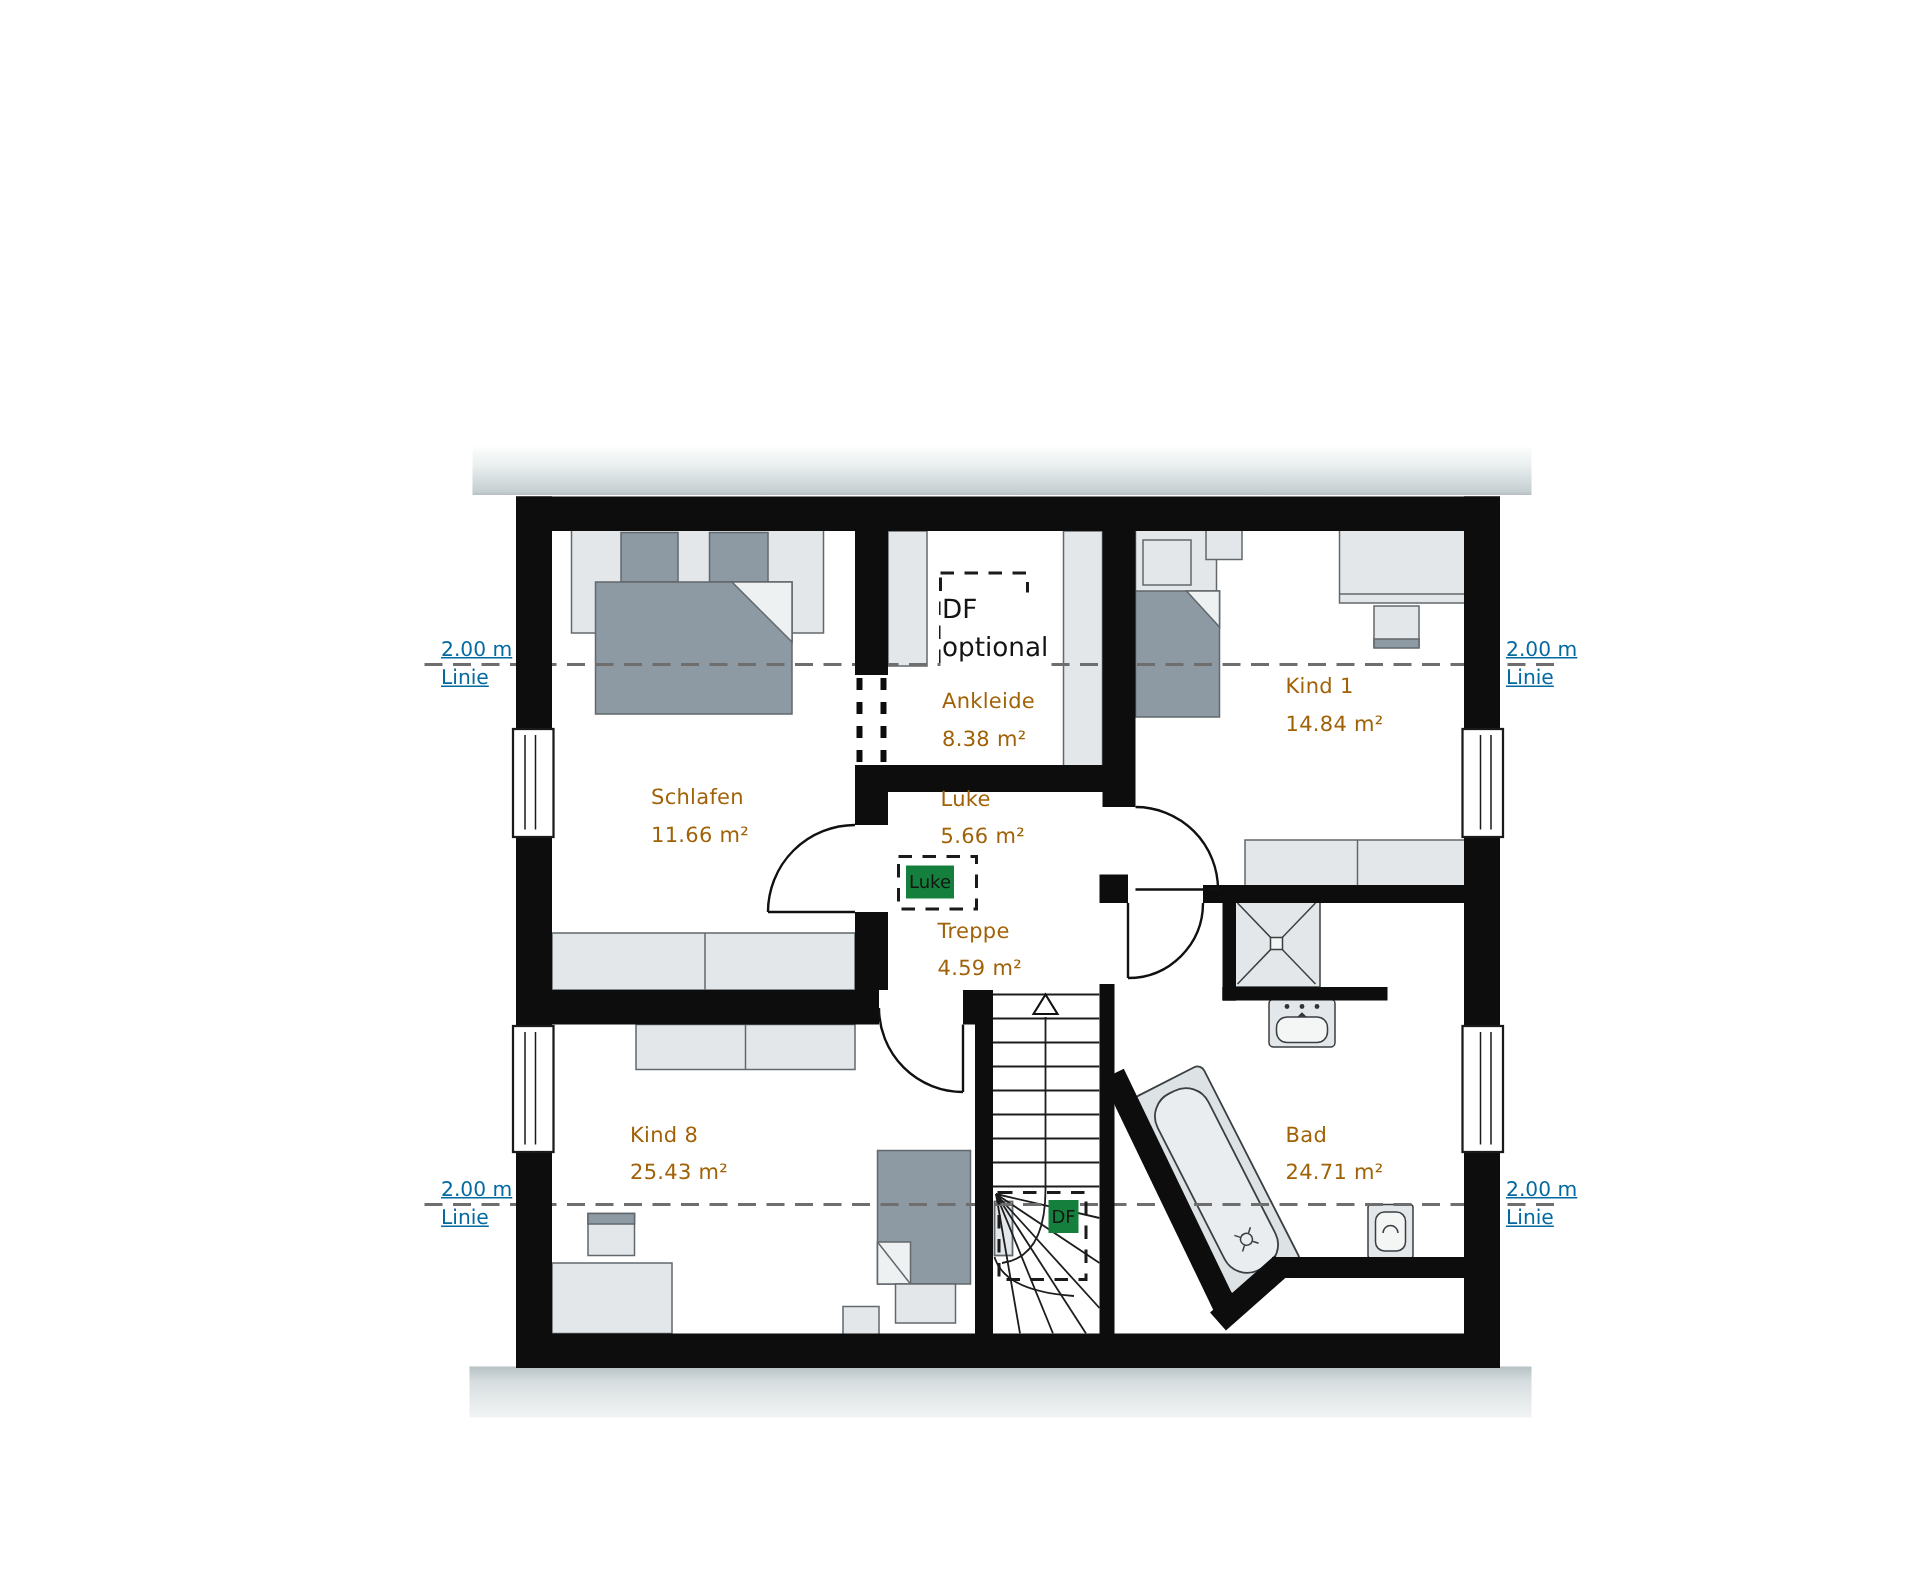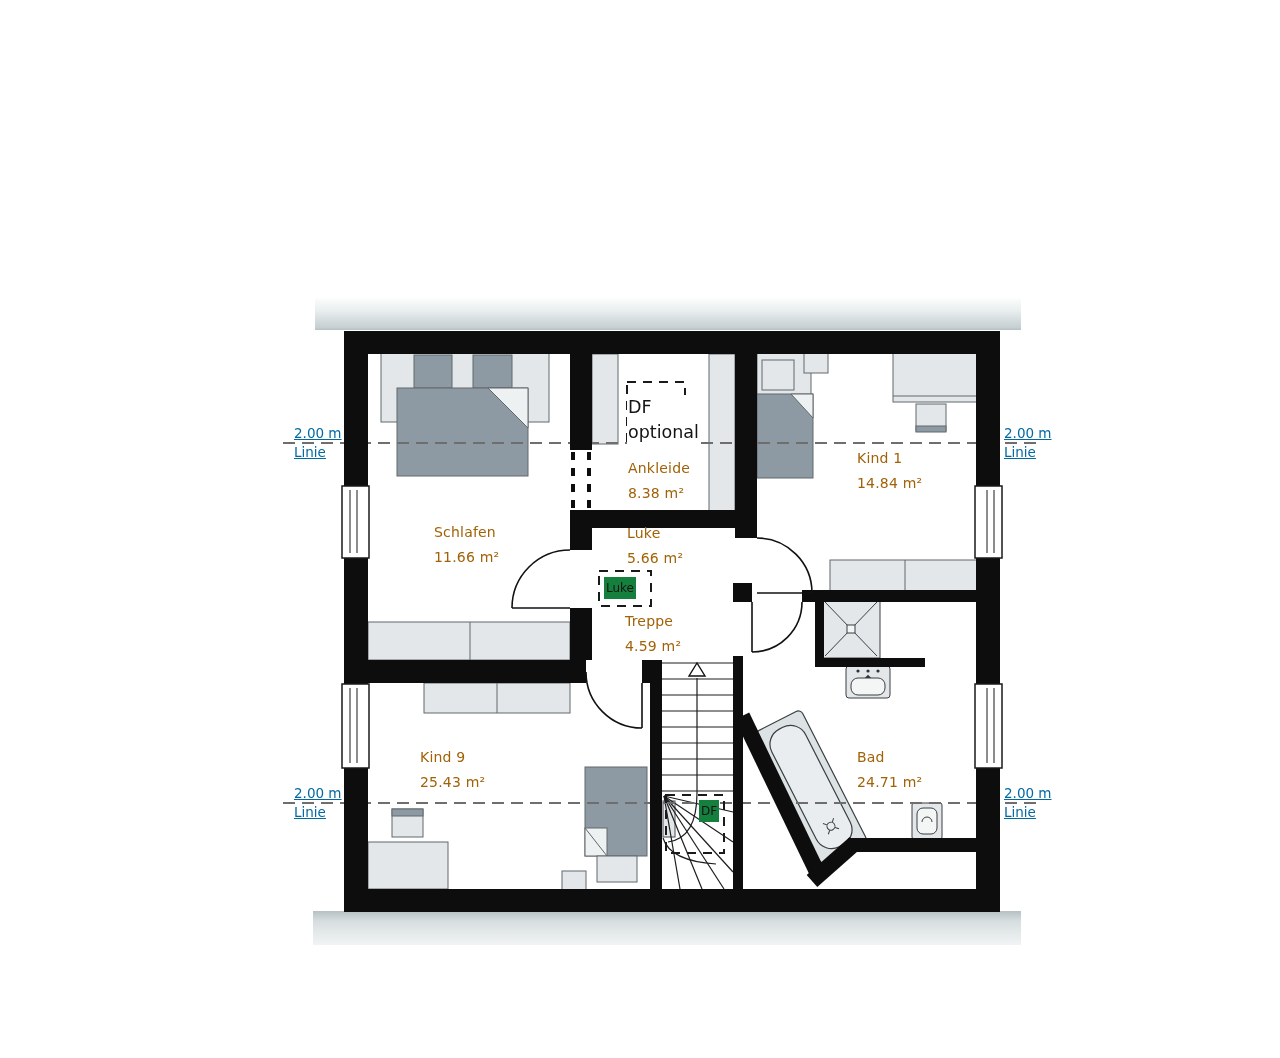--- a/index.html
+++ b/index.html
@@ -261,21 +261,21 @@
 </div>
 <div class="room-label" style="left:627px;top:521px">
   <span>Luke</span>
   <span>5.66 m²</span>
 </div>
 <div class="room-label" style="left:625px;top:609px">
   <span>Treppe</span>
   <span>4.59 m²</span>
 </div>
 <div class="room-label" style="left:420px;top:745px">
-  <span>Kind 9</span>
+  <span>Kind 8</span>
   <span>25.43 m²</span>
 </div>
 <div class="room-label" style="left:857px;top:745px">
   <span>Bad</span>
   <span>24.71 m²</span>
 </div>
 
 <div class="anno" style="left:627px;top:395px">
   <span>DF</span>
   <span>optional</span>

